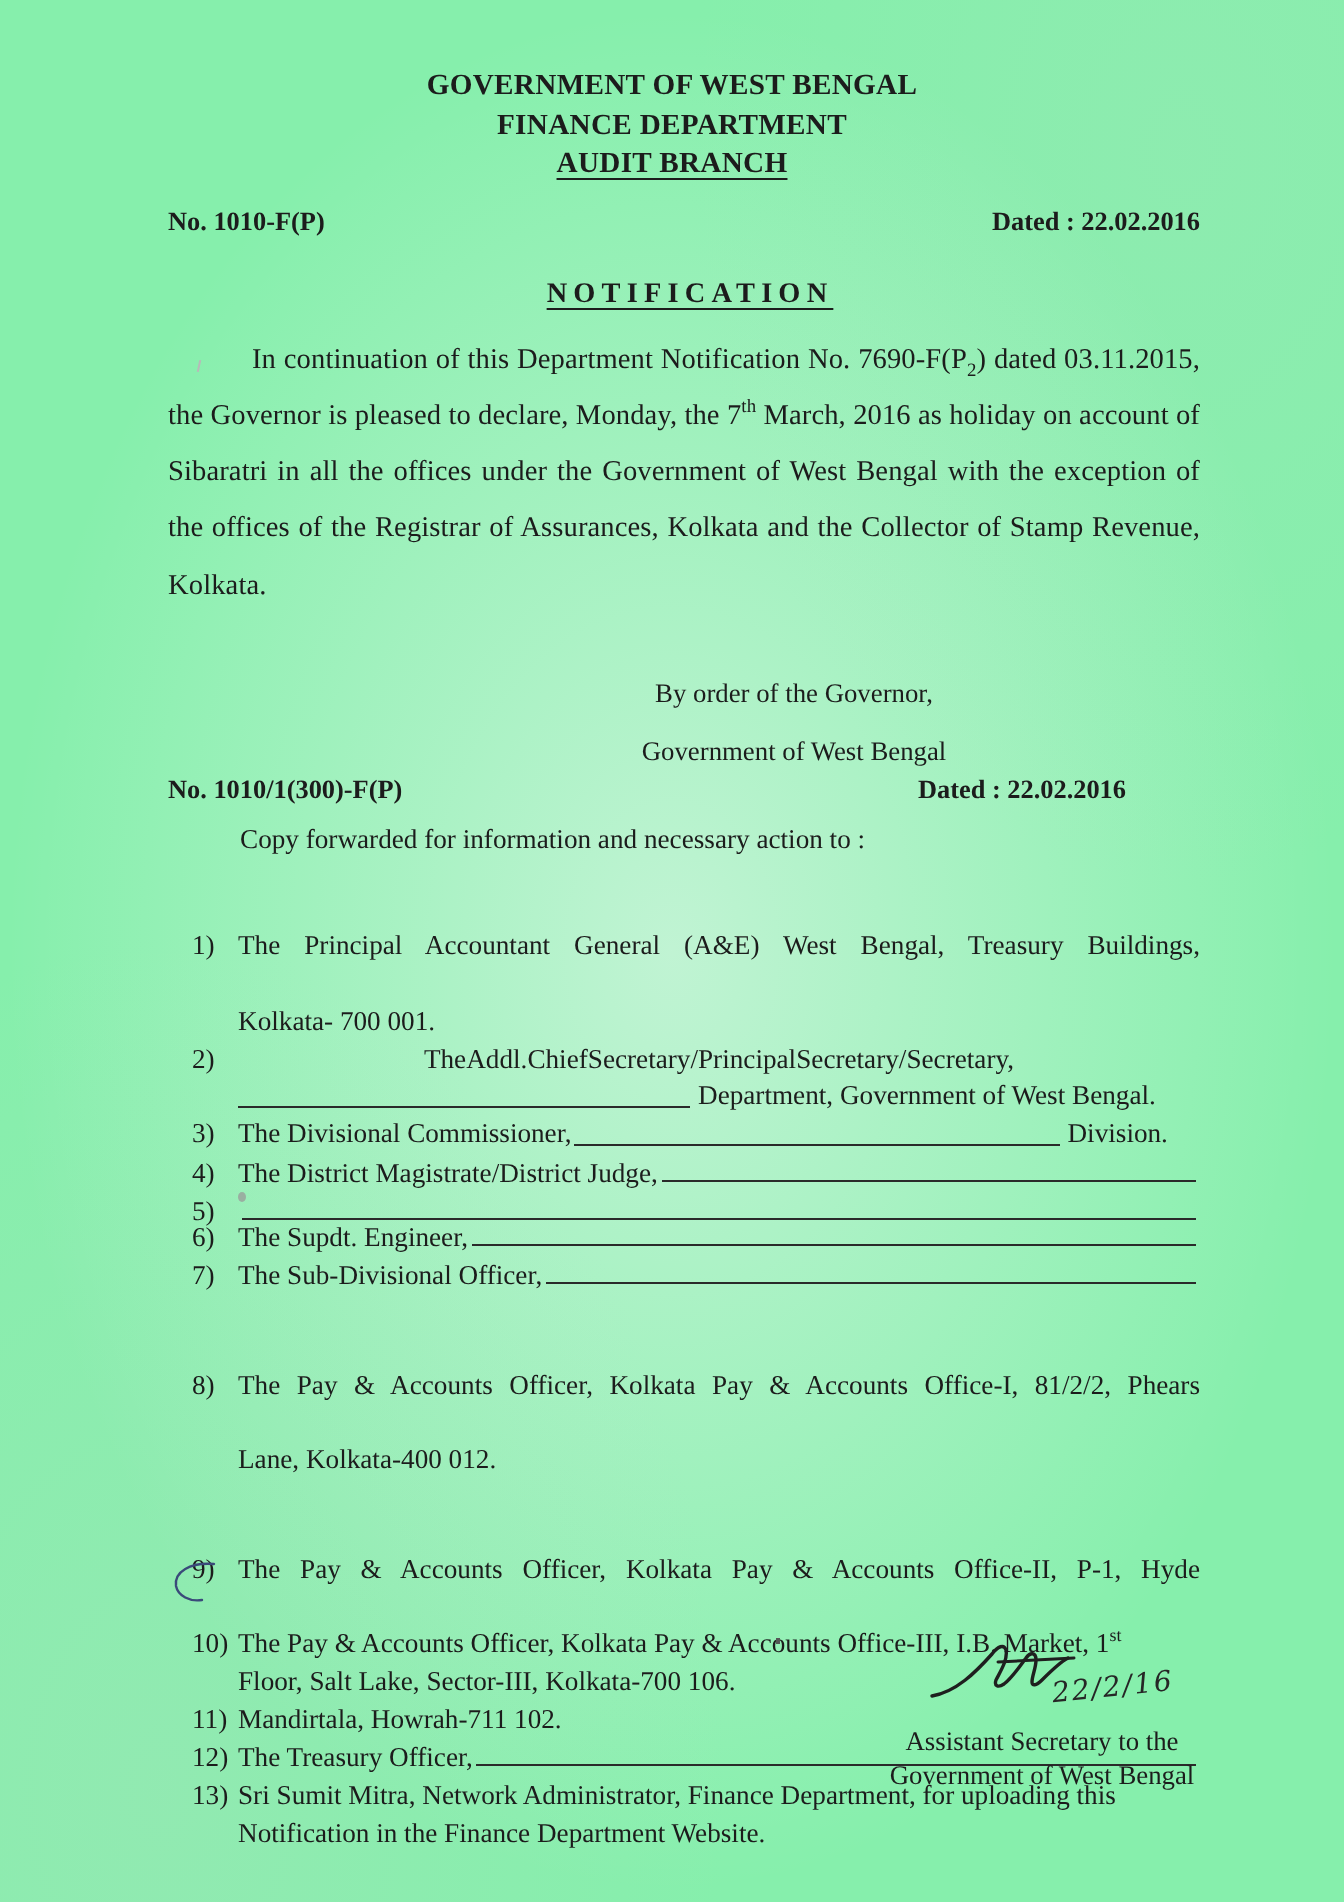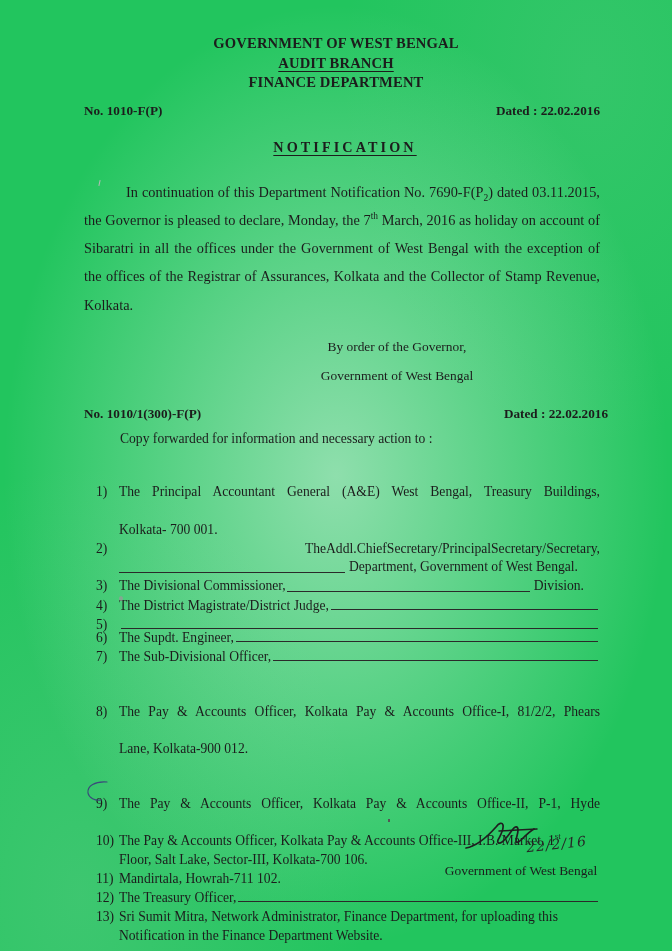--- a/index.html
+++ b/index.html
@@ -11,21 +11,21 @@
     width: 672px;
     height: 951px;
     position: relative;
     font-family: "Liberation Serif", "DejaVu Serif", serif;
     color: #1c1c1c;
     overflow: hidden;
   }
   .page {
     position: absolute;
     inset: 0;
-    background: #22c55e;
+    background: #86efac;
   }
   
   .scan-tint {
     position: absolute;
     inset: 0;
     background:
       radial-gradient(ellipse at 12% 94%, rgba(205,205,205,0.16) 0%, rgba(255,255,255,0) 34%),
       radial-gradient(ellipse at 88% 8%, rgba(205,205,205,0.10) 0%, rgba(255,255,255,0) 30%),
       radial-gradient(ellipse at 50% 50%, rgba(250,248,250,0.5) 0%, rgba(255,255,255,0) 70%);
     pointer-events: none;
@@ -55,54 +55,54 @@
   
   .memo-row {
     display: flex;
     justify-content: space-between;
     align-items: baseline;
     font-weight: bold;
     font-size: 13.2px;
     padding: 0 72px 0 84px;
   }
   .memo-row-1 { margin-top: 11px; }
-  .memo-row-2 { margin-top: 22px; padding-left: 84px; padding-right: 64px; }
+  .memo-row-2 { margin-top: 3px; padding-left: 84px; padding-right: 109px; }
 
   
   .notif-wrap {
     text-align: center;
     margin-top: 19px;
   }
   .notif {
     display: inline-block;
     font-weight: bold;
     font-size: 14.2px;
     letter-spacing: 3.1px;
     text-decoration: underline;
     text-underline-offset: 3px;
     padding-right: 3px;
     margin-left: 21px;
   }
 
   
   .body-para {
-    margin: 22px 72px 0 84px;
+    margin: 10px 72px 0 84px;
     font-size: 14.3px;
     line-height: 28.3px;
     text-align: justify;
     text-indent: 42px;
     letter-spacing: 0.05px;
   }
   sup, sub { font-size: 0.66em; line-height: 0; }
   sup { vertical-align: super; }
   sub { vertical-align: sub; }
 
   
   .order-block {
-    margin-top: 19px;
+    margin-top: 31px;
     text-align: center;
     font-size: 13.4px;
     padding-left: 160px;
     padding-right: 38px;
     line-height: 17px;
   }
   .order-by   { margin-bottom: 13px; }
   .order-sd   { margin-bottom: 13px; }
   .order-desg { line-height: 16.5px; }
 
@@ -148,21 +148,21 @@
   .line-flex {
     display: flex;
     align-items: baseline;
     gap: 0;
   }
   .line-flex .blank { flex: 1 1 auto; min-width: 10px; margin: 0 2px; }
 
   
   .it2-row1 {
     display: flex;
-    justify-content: flex-end;
+    justify-content: center;
     width: 100%;
   }
   .it2-row2 {
     display: block;
   }
   .it2-blank {
     display: inline-block;
     width: 226px;
     border-bottom: 1.15px solid #2a2a2a;
     height: 12px;
@@ -245,22 +245,22 @@
 </head>
 <body>
 
 <div class="page">
   <div class="scan-tint"></div>
 
   <div class="content">
 
     <div>
       <div class="hdr hdr-line1">GOVERNMENT OF WEST BENGAL</div>
+      <div class="hdr hdr-line2">FINANCE DEPARTMENT</div>
       <div class="hdr hdr-line3">AUDIT BRANCH</div>
-      <div class="hdr hdr-line2">FINANCE DEPARTMENT</div>
     </div>
 
     <div class="memo-row memo-row-1">
       <span>No. 1010-F(P)</span>
       <span>Dated : 22.02.2016</span>
     </div>
 
     <div class="notif-wrap">
       <span class="notif">NOTIFICATION</span>
     </div>
@@ -333,21 +333,21 @@
         <span class="num">7)</span>
         <span class="li-text line-flex">
             <span>The Sub-Divisional Officer,</span>
             <span class="blank"></span>
           </span>
       </li>
 
       <li>
         <span class="num">8)</span>
         <span class="li-text justify-all">The Pay &amp; Accounts Officer, Kolkata Pay &amp; Accounts Office-I, 81/2/2, Phears</span>
-        <span class="li-text">Lane, Kolkata-900 012.</span>
+        <span class="li-text">Lane, Kolkata-400 012.</span>
       </li>
 
       <li>
         <span class="num">9)</span>
         <span class="li-text justify-all">The Pay &amp; Accounts Officer, Kolkata Pay &amp; Accounts Office-II, P-1, Hyde</span>
       </li>
 
       <li>
         <span class="num">10)</span>
         <span class="li-text"><span>The Pay &amp; Accounts Officer, Kolkata Pay &amp; Accounts Office-III, I.B. Market, 1</span><sup>st</sup></span>
@@ -385,15 +385,16 @@
   <div class="stray-mark-2"></div>
 
   <div class="bottom-sig">
     <div class="sig-scribble">
       <svg width="230" height="42" viewBox="0 0 230 42">
         <path d="M 60 30 C 72 28, 82 18, 90 9 C 93 5, 96 4, 97 7 C 98 12, 94 18, 92 22 C 91 25, 93 26, 96 24 C 100 21, 104 15, 107 11 C 109 8, 112 8, 112 12 C 112 16, 110 20, 110 23 C 110 25, 112 25, 115 22 C 119 18, 124 13, 128 11" fill="none" stroke="#1f1f1f" stroke-width="1.7" stroke-linecap="round" stroke-linejoin="round"></path>
         <path d="M 93 13 L 131 11" fill="none" stroke="#1f1f1f" stroke-width="1.5" stroke-linecap="round"></path>
       </svg>
       <span class="hand-date">22/2/16</span>
     </div>
+    <div>Assistant Secretary to the</div>
     <div>Government of West Bengal</div>
   </div>
 </div>
 
 </body></html>

